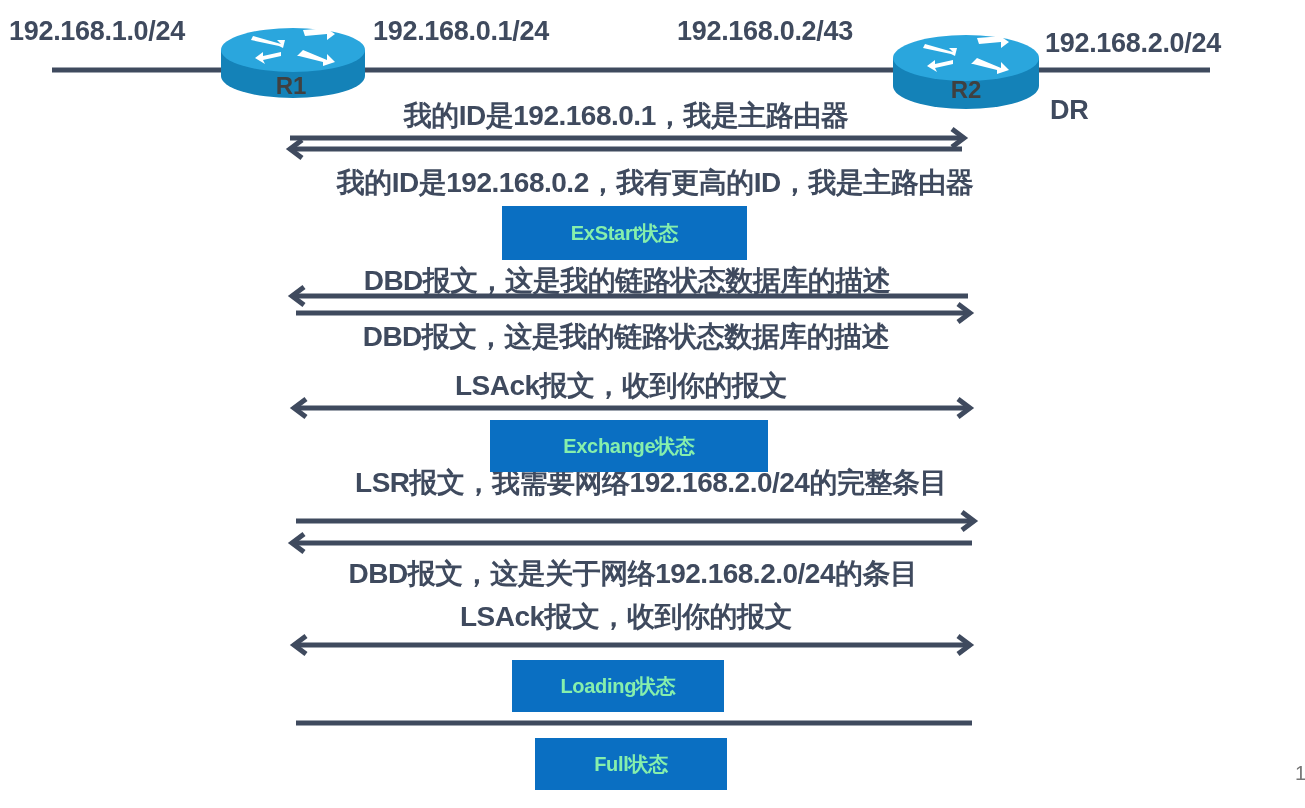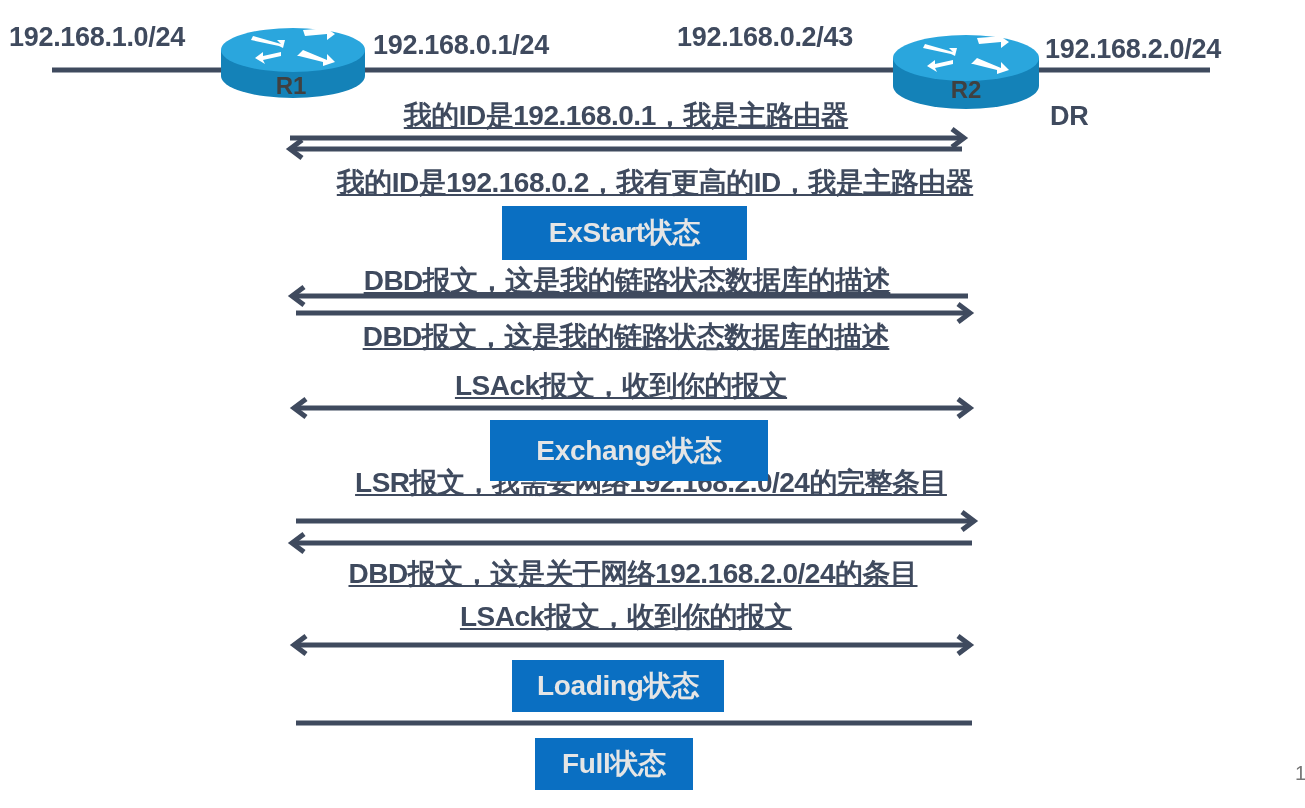--- a/index.html
+++ b/index.html
@@ -1,22 +1,22 @@
 <!DOCTYPE html>
 <html><head>
 <meta charset="utf-8">
 <style>
   html, body { margin: 0; padding: 0; background: #ffffff; }
   body { width: 1305px; height: 808px; position: relative; overflow: hidden;
          font-family: "Liberation Sans", "DejaVu Sans", sans-serif; }
   .txt { position: absolute; color: #3f4a5e; font-weight: bold; white-space: nowrap; }
-  .ip { font-size: 27px; letter-spacing: -0.3px; margin-top: 6px; }
-  .msg { font-size: 28px; letter-spacing: -0.5px; transform: translateX(-50%); text-decoration: underline; }
-  .state { position: absolute; background: #0a6fc2; color: #e5e5e5; font-weight: bold;
-           font-size: 28px; display: flex; align-items: center; justify-content: center;
+  .ip { font-size: 27px; letter-spacing: -0.3px; }
+  .msg { font-size: 28px; letter-spacing: -0.5px; transform: translateX(-50%); }
+  .state { position: absolute; background: #0a6fc2; color: #86efac; font-weight: bold;
+           font-size: 20px; display: flex; align-items: center; justify-content: center;
            letter-spacing: -0.3px; }
   svg.diagram { position: absolute; left: 0; top: 0; }
   .router { position: absolute; }
   .router-label { position: absolute; font-weight: bold; font-size: 24px; color: #404040;
                   transform: translateX(-50%); }
   .page-num { position: absolute; font-size: 20px; color: #777; }
 </style>
 </head>
 <body>
 
@@ -89,32 +89,32 @@
   <g fill="#ffffff">
     <polygon points="34,16 62,24 58,20 66,20 64,28 60,26 32,20"></polygon>
     <polygon points="86,10 112,8 106,6 118,14 110,20 110,14 88,16"></polygon>
     <polygon points="36,38 44,32 44,36 62,32 62,36 44,40 46,44"></polygon>
     <polygon points="80,36 86,30 110,40 110,34 118,42 106,46 106,42 82,36"></polygon>
   </g>
 </svg>
 <div class="router-label" style="left:966px;top:76px">R2</div>
 
 <div class="txt ip" style="left:9px;top:16px">192.168.1.0/24</div>
-<div class="txt ip" style="left:373px;top:24px">192.168.0.1/24</div>
+<div class="txt ip" style="left:373px;top:16px">192.168.0.1/24</div>
 <div class="txt ip" style="left:677px;top:16px">192.168.0.2/43</div>
 <div class="txt ip" style="left:1045px;top:28px">192.168.2.0/24</div>
 <div class="txt ip" style="left:1050px;top:95px">DR</div>
 
 <div class="txt msg" style="left:626px;top:97px">我的ID是192.168.0.1，我是主路由器</div>
 <div class="txt msg" style="left:655px;top:164px">我的ID是192.168.0.2，我有更高的ID，我是主路由器</div>
 <div class="txt msg" style="left:627px;top:262px">DBD报文，这是我的链路状态数据库的描述</div>
 <div class="txt msg" style="left:626px;top:318px">DBD报文，这是我的链路状态数据库的描述</div>
 <div class="txt msg" style="left:621px;top:367px">LSAck报文，收到你的报文</div>
 <div class="txt msg" style="left:651px;top:464px">LSR报文，我需要网络192.168.2.0/24的完整条目</div>
 <div class="txt msg" style="left:633px;top:555px">DBD报文，这是关于网络192.168.2.0/24的条目</div>
 <div class="txt msg" style="left:626px;top:598px">LSAck报文，收到你的报文</div>
 
 <div class="state" style="left:502px;top:206px;width:245px;height:54px">ExStart状态</div>
-<div class="state" style="left:490px;top:420px;width:278px;height:61px">Exchange状态</div>
+<div class="state" style="left:490px;top:420px;width:278px;height:52px">Exchange状态</div>
 <div class="state" style="left:512px;top:660px;width:212px;height:52px">Loading状态</div>
-<div class="state" style="left:535px;top:738px;width:158px;height:52px">Full状态</div>
+<div class="state" style="left:535px;top:738px;width:192px;height:52px">Full状态</div>
 
 <div class="page-num" style="left:1295px;top:762px">1</div>
 
 </body></html>

